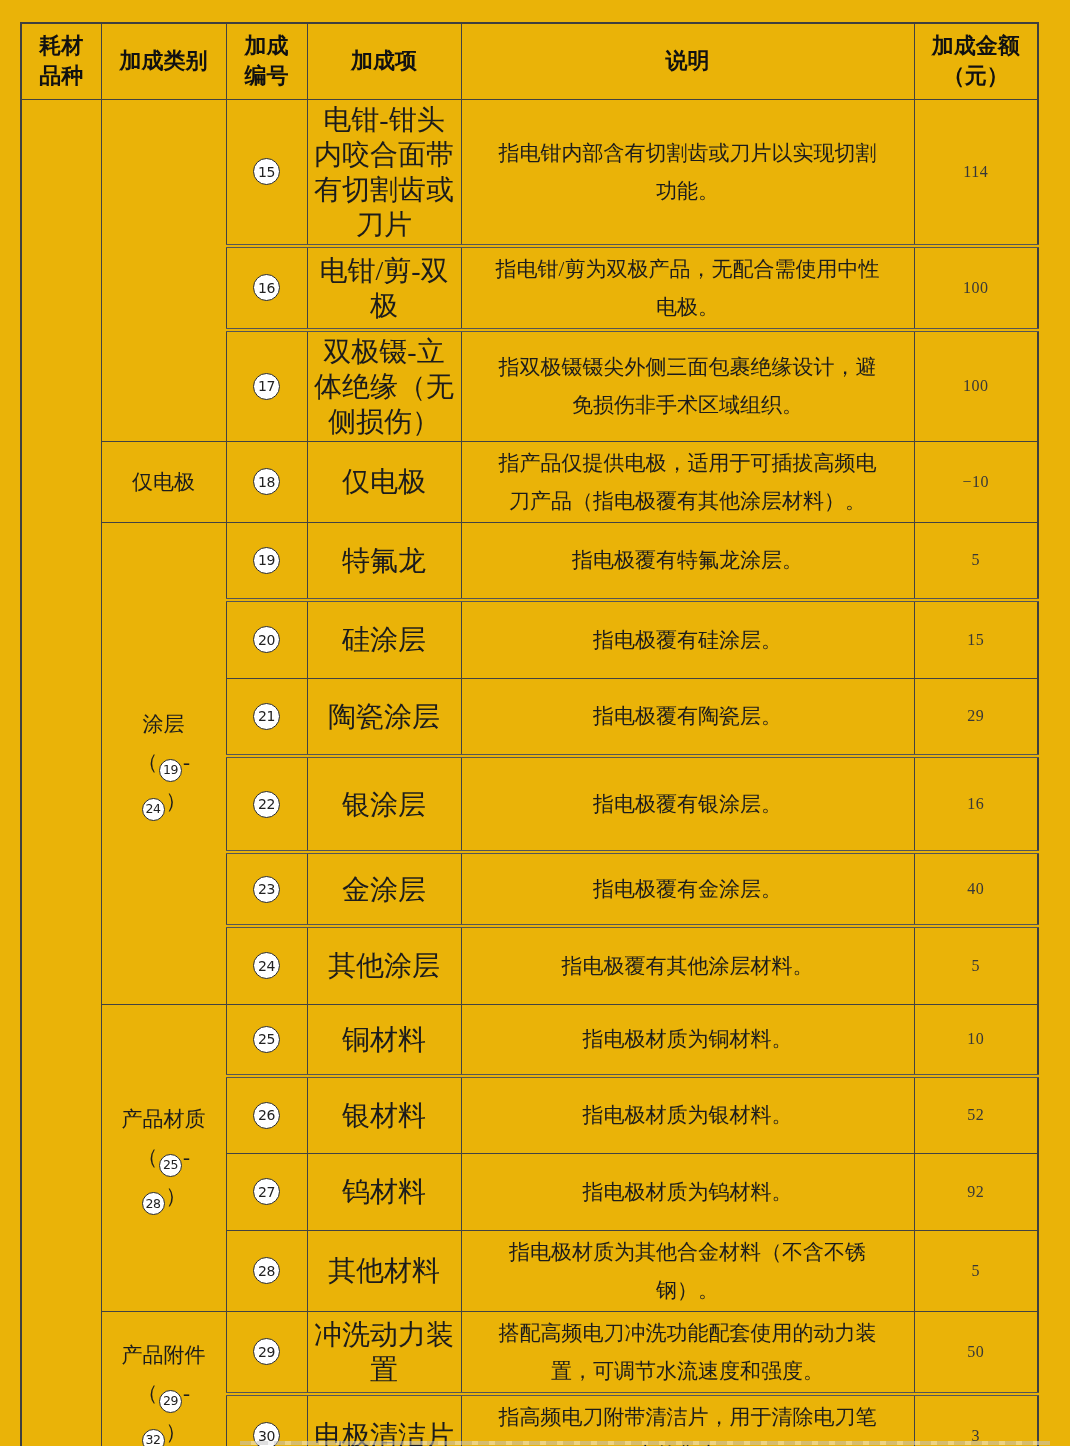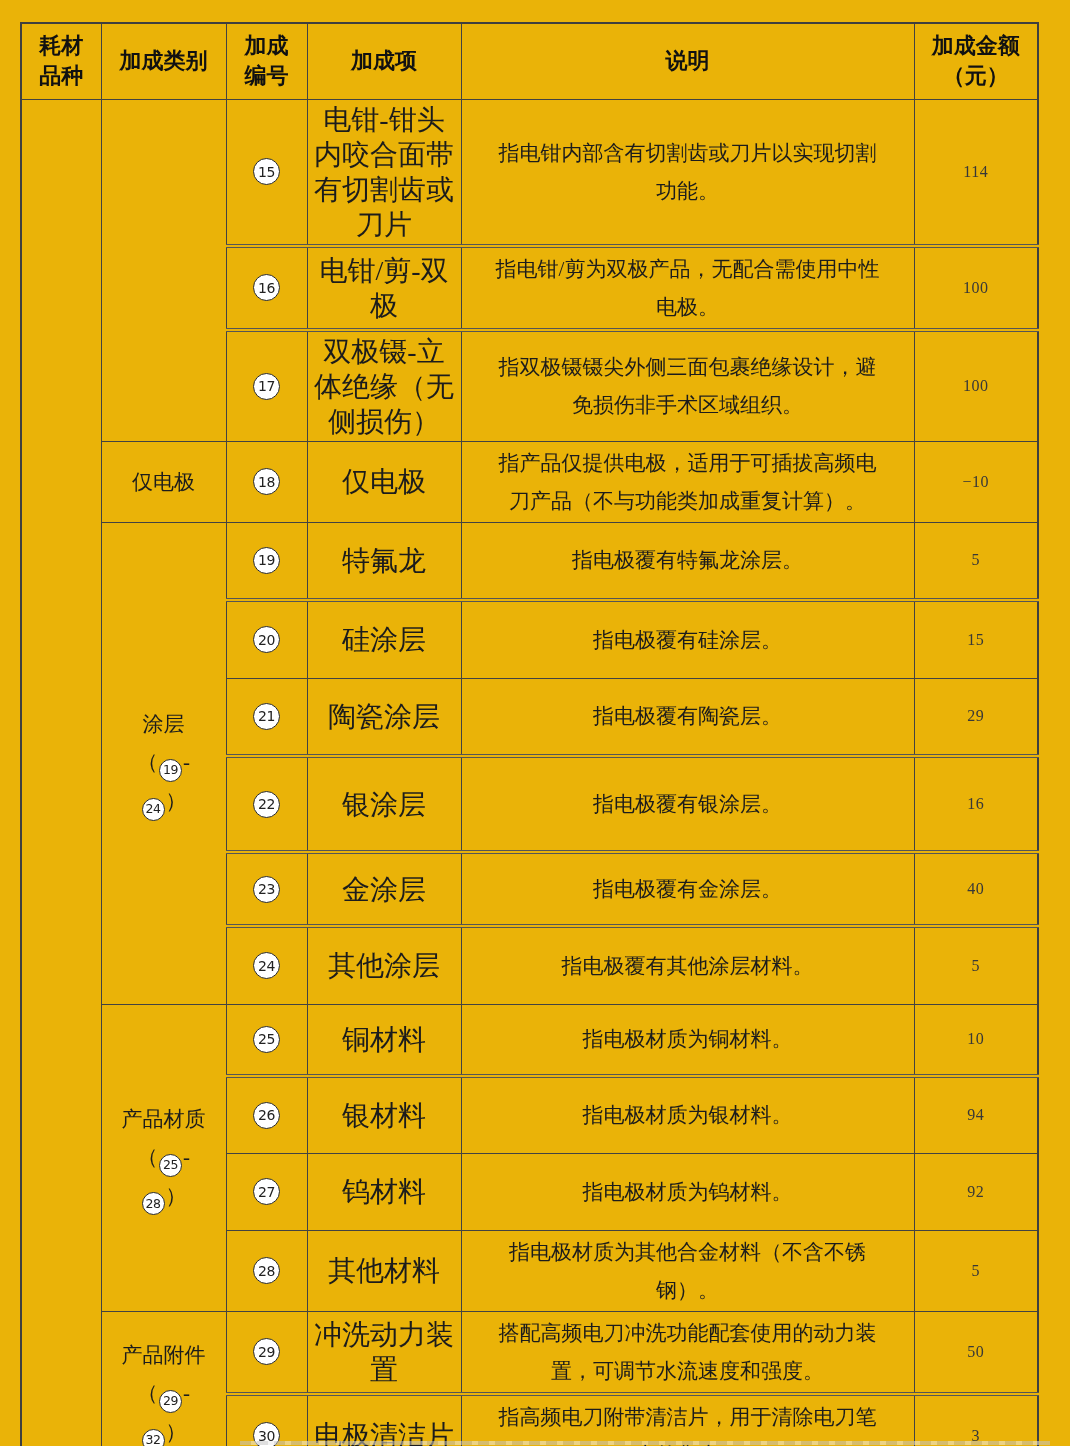--- a/index.html
+++ b/index.html
@@ -123,21 +123,21 @@
       <td class="desc ml">指双极镊镊尖外侧三面包裹绝缘设计，避
 免损伤非手术区域组织。</td>
       <td class="amt">100</td>
     </tr>
 
     <tr style="height:80px">
       <td class="cat">仅电极</td>
       <td class="noc"><span class="circ">18</span></td>
       <td class="item ml">仅电极</td>
       <td class="desc ml">指产品仅提供电极，适用于可插拔高频电
-刀产品（不与功能类加成重复计算）。</td>
+刀产品（指电极覆有其他涂层材料）。</td>
       <td class="amt">−10</td>
     </tr>
 
     <tr style="height:78px">
       <td rowspan="6" class="cat">涂层<br>（<span class="circ sm">19</span>-<br><span class="circ sm">24</span>）</td>
       <td class="noc"><span class="circ">19</span></td>
       <td class="item ml">特氟龙</td>
       <td class="desc ml">指电极覆有特氟龙涂层。</td>
       <td class="amt">5</td>
     </tr>
@@ -182,21 +182,21 @@
       <td class="noc"><span class="circ">25</span></td>
       <td class="item ml">铜材料</td>
       <td class="desc ml">指电极材质为铜材料。</td>
       <td class="amt">10</td>
     </tr>
 
     <tr style="height:77px" class="dbl">
       <td class="noc"><span class="circ">26</span></td>
       <td class="item ml">银材料</td>
       <td class="desc ml">指电极材质为银材料。</td>
-      <td class="amt">94</td>
+      <td class="amt">52</td>
     </tr>
 
     <tr style="height:77px">
       <td class="noc"><span class="circ">27</span></td>
       <td class="item ml">钨材料</td>
       <td class="desc ml">指电极材质为钨材料。</td>
       <td class="amt">92</td>
     </tr>
 
     <tr style="height:77px">

